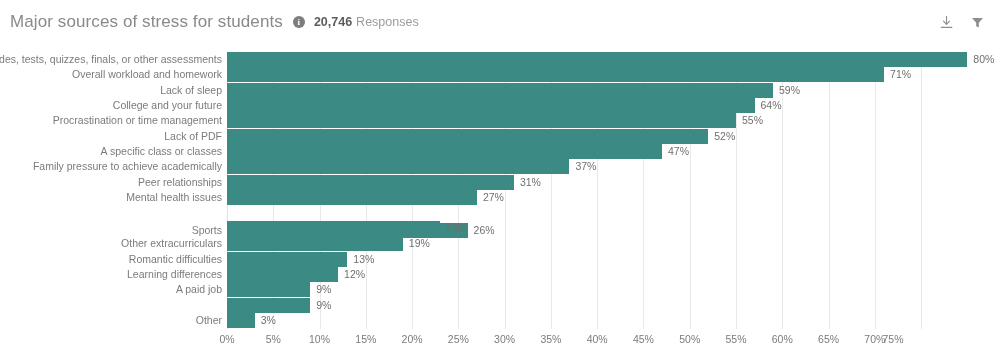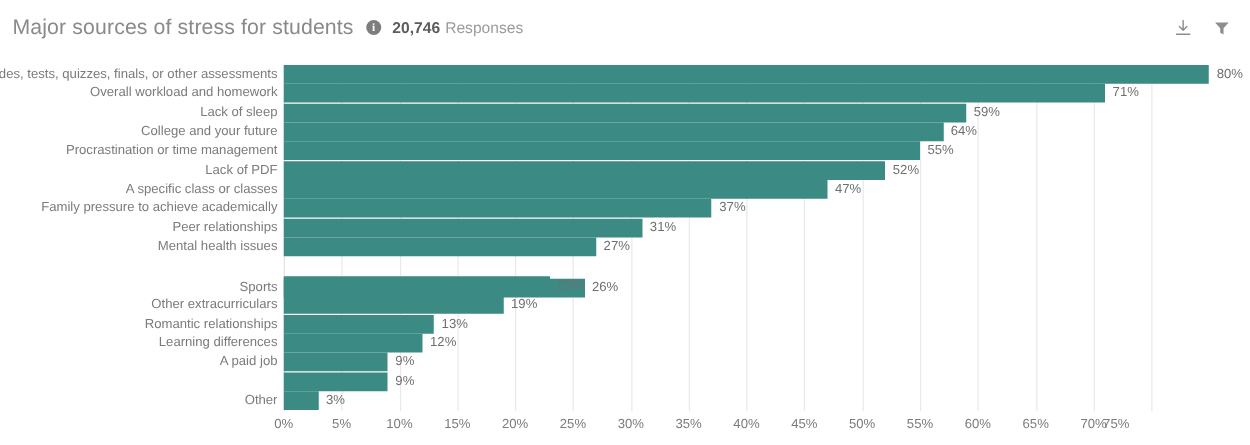--- a/index.html
+++ b/index.html
@@ -264,21 +264,21 @@
         <div class="row" style="top: 168.85px;">
           <div class="bar" style="width: 212.857px; background: rgb(59, 138, 132);"></div>
           <div class="bar-value">23%</div>
         </div>
         <div class="row" style="top: 184.2px;">
           <div class="cat-label">Other extracurriculars</div>
           <div class="bar" style="width: 175.839px; background: rgb(59, 138, 132);"></div>
           <div class="bar-value">19%</div>
         </div>
         <div class="row" style="top: 199.55px;">
-          <div class="cat-label">Romantic relationships</div>
+          <div class="cat-label">Romantic difficulties</div>
           <div class="bar" style="width: 120.311px; background: rgb(59, 138, 132);"></div>
           <div class="bar-value">13%</div>
         </div>
         <div class="row" style="top: 214.9px;">
           <div class="cat-label">Learning differences</div>
           <div class="bar" style="width: 111.056px; background: rgb(59, 138, 132);"></div>
           <div class="bar-value">12%</div>
         </div>
         <div class="row" style="top: 230.25px;">
           <div class="cat-label">A paid job</div>

